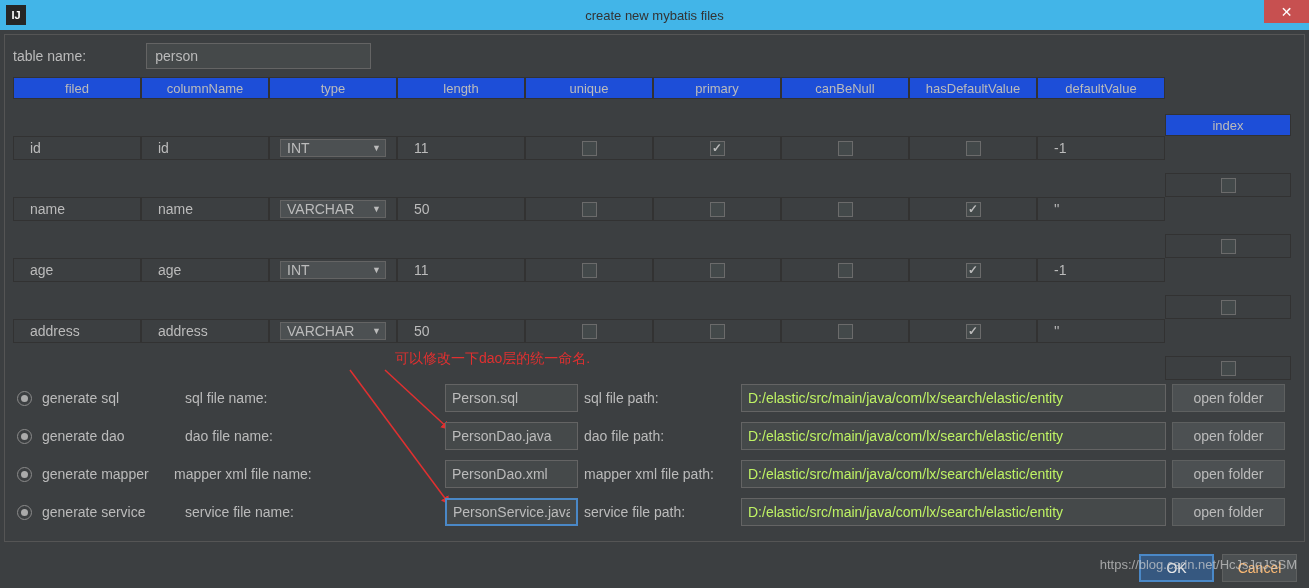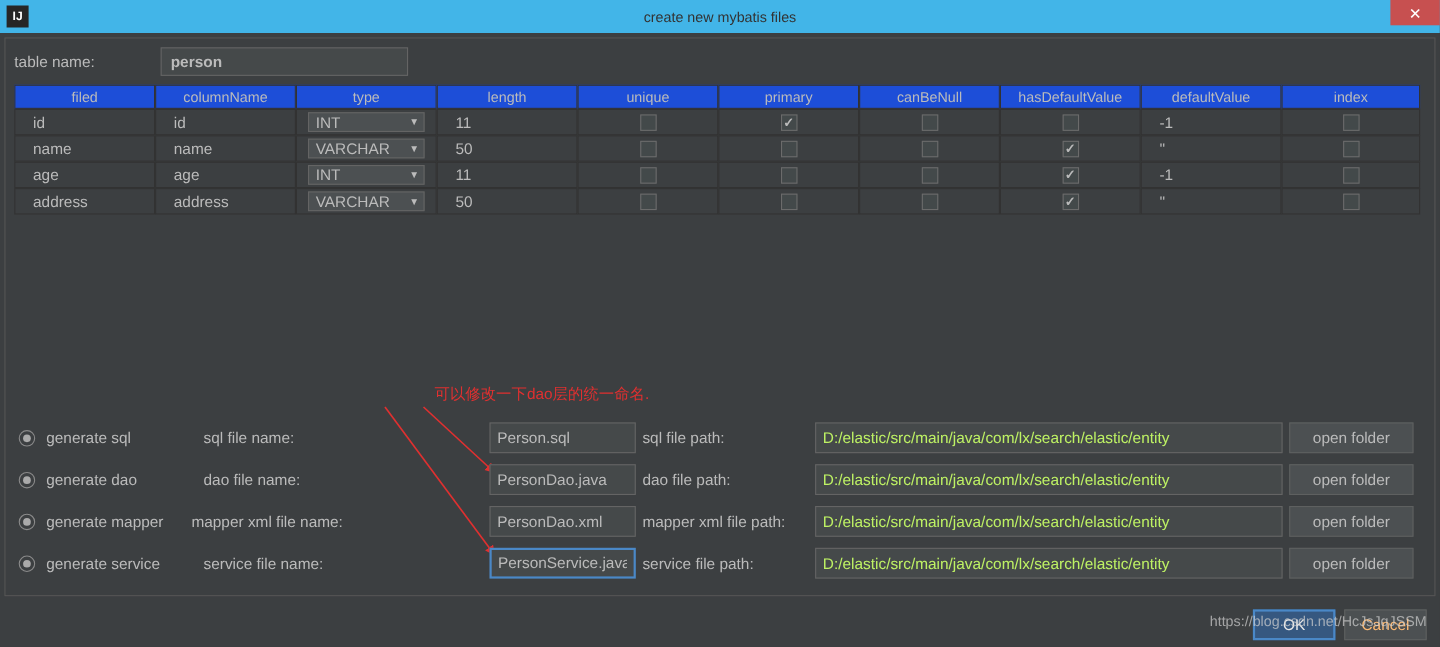--- a/index.html
+++ b/index.html
@@ -7,37 +7,37 @@
 
 .titlebar { background: #42b5e8; height: 30px; display: flex; align-items: center; position: relative; }
 .titlebar-icon { width: 20px; height: 20px; background: #262626; margin: 0 6px; display: flex; align-items: center; justify-content: center; color: #fff; font-size: 11px; font-weight: bold; }
 .titlebar-title { position: absolute; left: 50%; transform: translateX(-50%); color: #333; font-size: 13px; }
 .close-btn { position: absolute; right: 0; top: 0; width: 45px; height: 23px; background: #c75050; color: #fff; display: flex; align-items: center; justify-content: center; font-size: 14px; cursor: pointer; }
 
 .content { border: 1px solid #555; margin: 4px; padding: 8px 8px 0 8px; height: 508px; background: #3c3f41; position: relative; }
 
 .table-name-row { display: flex; align-items: center; margin-bottom: 8px; gap: 60px; }
 .table-name-label { font-size: 14px; color: #bbbbbb; }
-.text-input { background: #45494a; border: 1px solid #646464; color: #bbbbbb; padding: 3px 8px; font-size: 14px; width: 225px; height: 26px; font-weight: bold; }
+.text-input { background: #45494a; border: 1px solid #646464; color: #bbbbbb; padding: 3px 8px; font-size: 14px; width: 225px; height: 26px; }
 
 .grid { width: 100%; }
 .grid-header { display: flex; }
 .grid-header-cell { background: #1d4ed8; border: 1px solid #323232; color: #bbbbbb; font-size: 13px; text-align: center; padding: 2px 4px; height: 22px; line-height: 17px; }
 .grid-row { display: flex; }
 .grid-cell { border: 1px solid #323232; background: #3c3f41; color: #bbbbbb; font-size: 14px; padding: 2px 16px; height: 24px; display: flex; align-items: center; }
 .col-filed { width: 128px; }
 .col-column { width: 128px; }
 .col-type { width: 128px; }
 .col-length { width: 128px; }
 .col-unique { width: 128px; justify-content: center; }
 .col-primary { width: 128px; justify-content: center; }
 .col-canbenull { width: 128px; justify-content: center; }
 .col-hasdefault { width: 128px; justify-content: center; }
 .col-defaultvalue { width: 128px; }
-.col-index { width: 126px; justify-content: center; }
+.col-index { width: 126px; justify-content: center; margin-top: 37px; }
 
 .type-select { display: flex; align-items: center; justify-content: space-between; width: 100%; background: #4c5052; border: 1px solid #646464; padding: 0 4px 0 6px; height: 100%; margin: -2px -6px; width: calc(100% + 12px); }
 .type-select .arrow { font-size: 9px; color: #bbb; }
 
 .checkbox { width: 15px; height: 15px; border: 1px solid #6b6b6b; background: #43494a; display: flex; align-items: center; justify-content: center; }
 .checkbox.checked::after { content: "✓"; color: #bbbbbb; font-size: 12px; font-weight: bold; }
 
 .annotation { position: absolute; color: #e03030; font-size: 14px; left: 390px; top: 315px; }
 .arrow-svg { position: absolute; pointer-events: none; }
 

